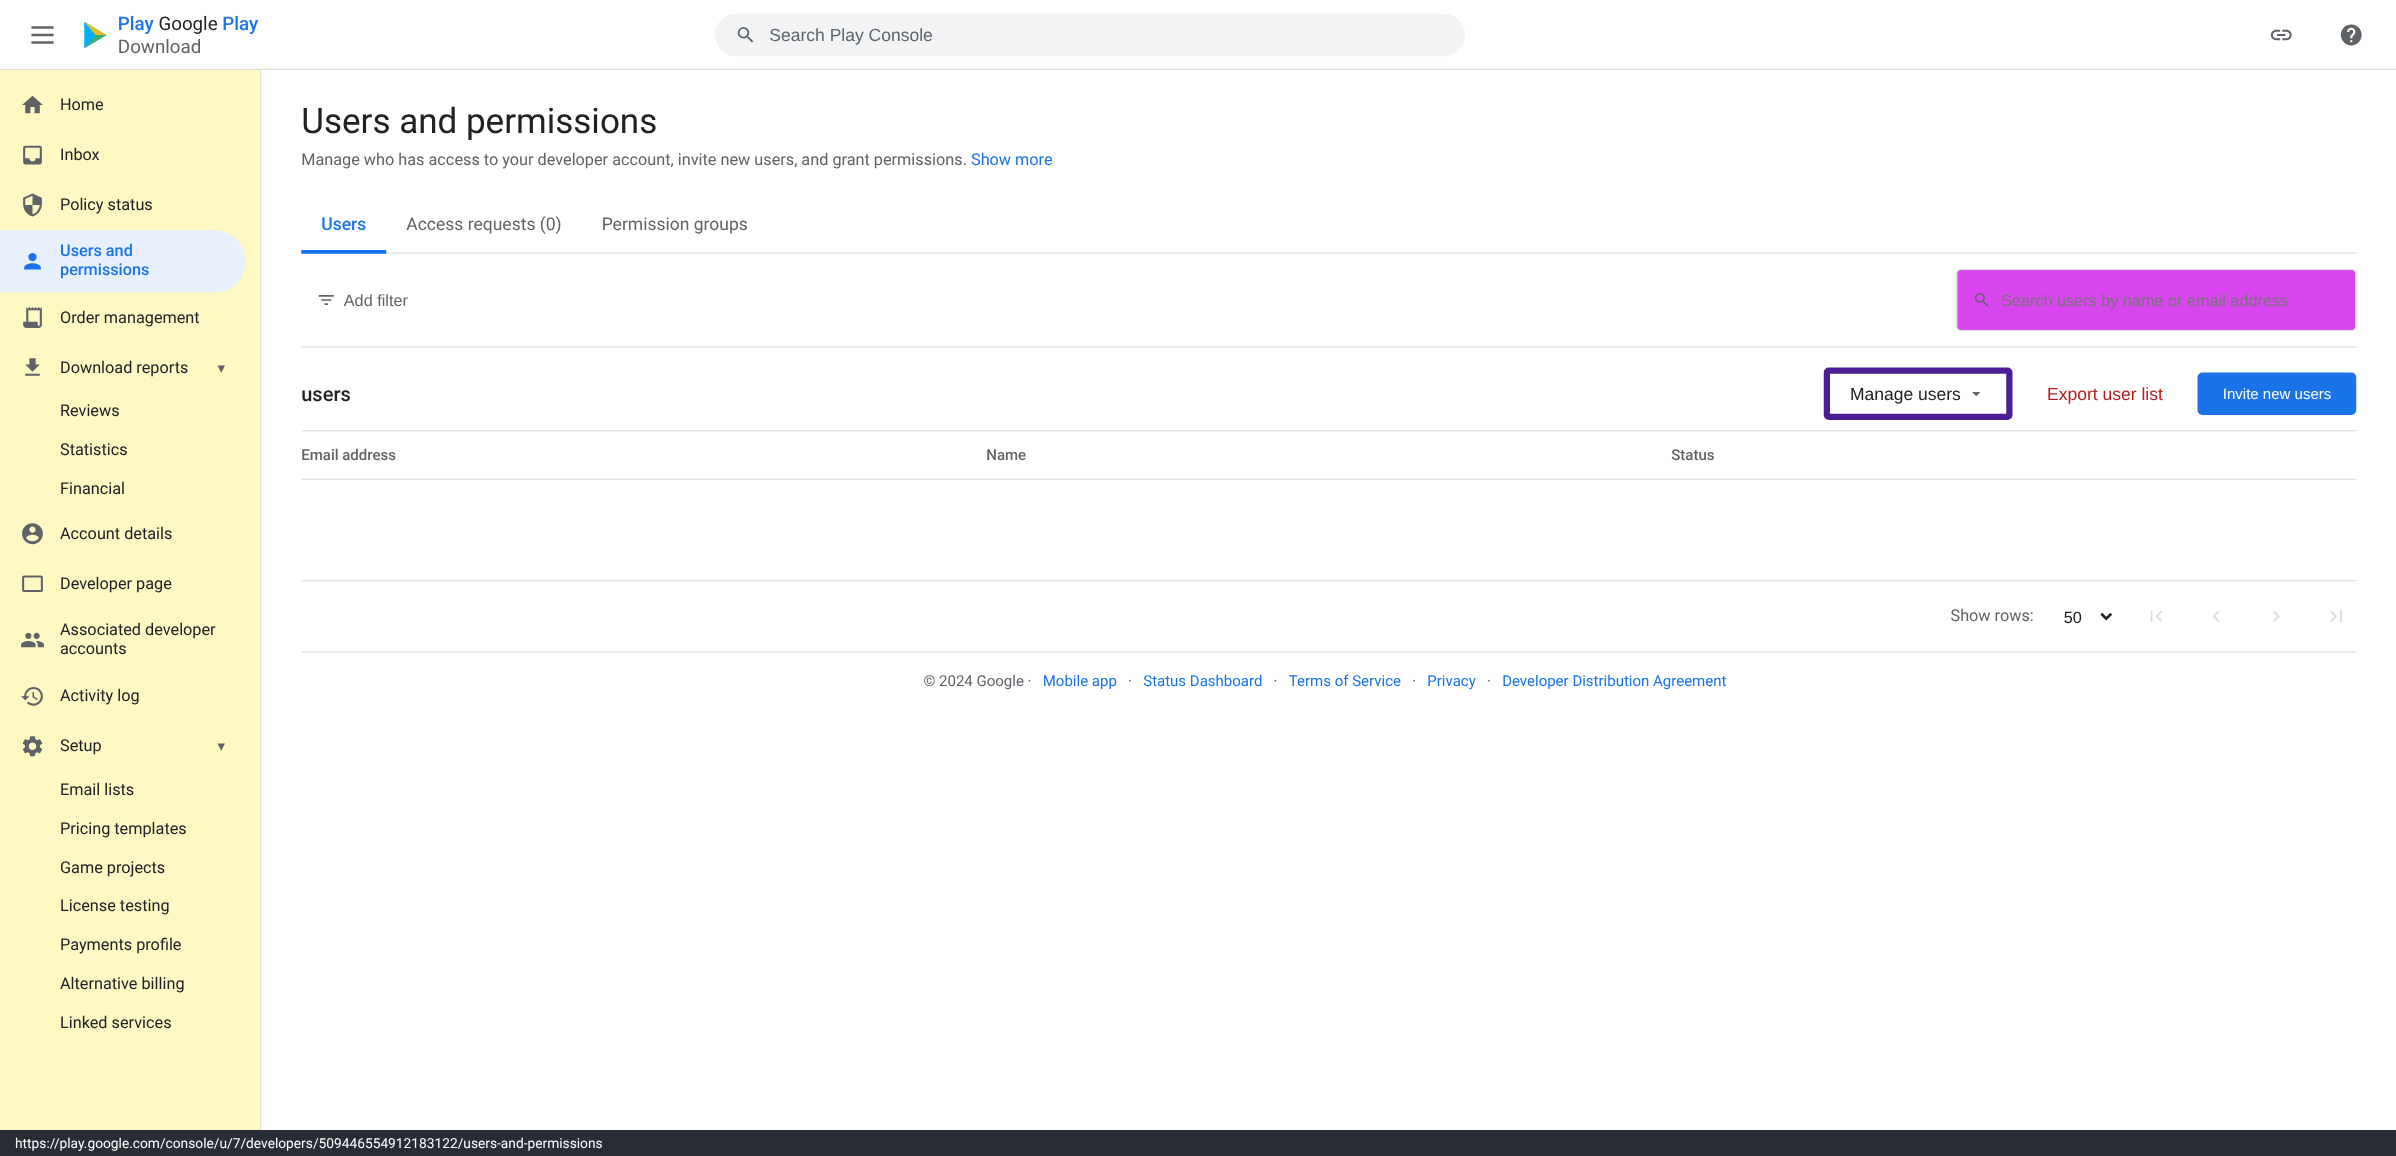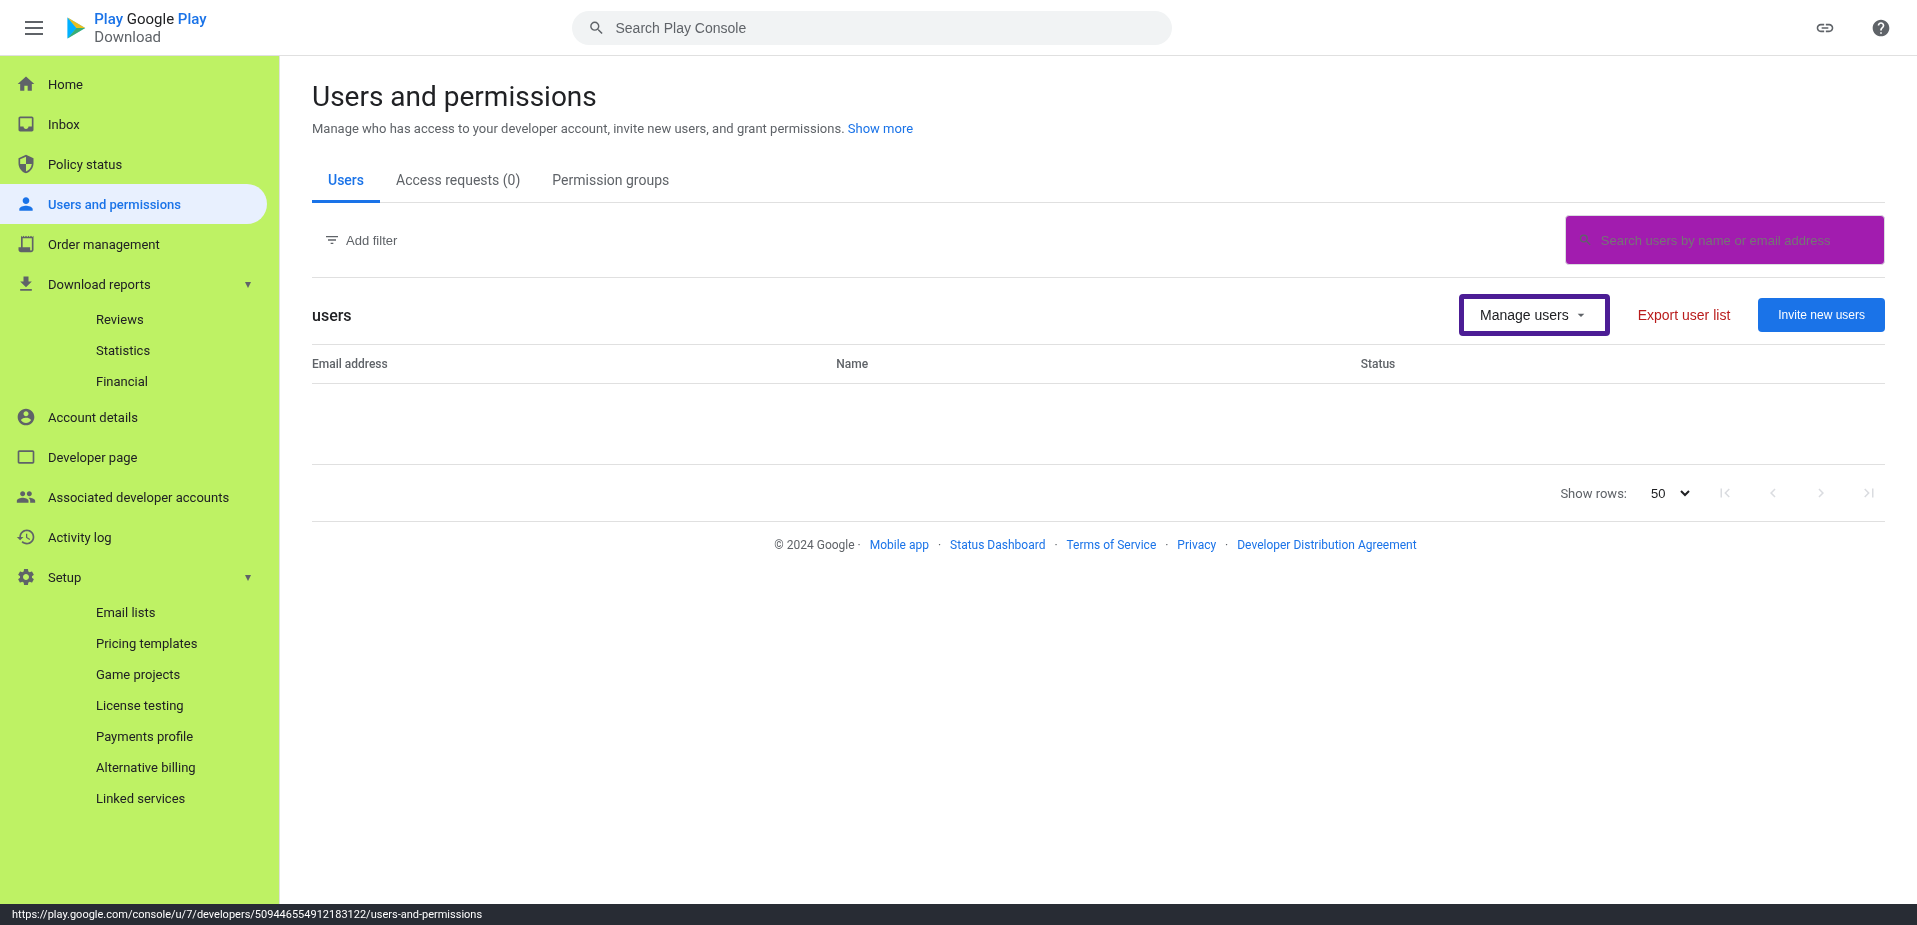--- a/index.html
+++ b/index.html
@@ -23,37 +23,37 @@
     .search-bar input::placeholder { color: #5f6368; }
 
     .header-right { display: flex; align-items: center; gap: 16px; margin-left: auto; }
     .header-icon-btn { display: flex; align-items: center; justify-content: center; width: 40px; height: 40px; border-radius: 50%; cursor: pointer; border: none; background: transparent; }
 
     
     .app-body { display: flex; flex: 1; overflow: hidden; }
 
     
     .sidebar {
-      width: 280px; flex-shrink: 0; border-right: 1px solid #e0e0e0;
-      overflow-y: auto; background: #bef264; padding: 8px 0;
+      width: 209px; flex-shrink: 0; border-right: 1px solid #e0e0e0;
+      overflow-y: auto; background: #fef9c3; padding: 8px 0;
     }
     .sidebar-item {
       display: flex; align-items: center; gap: 12px;
       padding: 10px 16px; cursor: pointer; border-radius: 0 24px 24px 0;
       margin-right: 12px; min-height: 40px; font-size: 13px; color: #202124;
       position: relative;
     }
     .sidebar-item.active { background: #e8f0fe; color: #1a73e8; font-weight: 500; }
     .sidebar-item .icon { width: 20px; height: 20px; display: flex; align-items: center; justify-content: center; flex-shrink: 0; }
     .sidebar-item .label { font-size: 13px; }
 
     .sidebar-sub-item {
       display: flex; align-items: center; padding: 8px 16px 8px 48px;
       cursor: pointer; border-radius: 0 24px 24px 0; margin-right: 12px;
-      font-size: 13px; color: #202124; margin-left: 48px;
+      font-size: 13px; color: #202124;
     }
 
     .chevron-icon { margin-left: auto; font-size: 12px; color: #5f6368; }
 
     
     .main-content { flex: 1; overflow-y: auto; padding: 24px 32px; background: #fff; }
 
     .page-title { font-size: 28px; font-weight: 400; color: #202124; margin-bottom: 8px; }
     .page-description { font-size: 13px; color: #5f6368; margin-bottom: 24px; }
     .page-description a { color: #1a73e8; text-decoration: none; }
@@ -73,21 +73,21 @@
     }
     .filter-btn {
       display: flex; align-items: center; gap: 6px; padding: 6px 12px;
       border: none; background: transparent; cursor: pointer; font-size: 13px;
       color: #5f6368;
     }
     .search-users-area {
       margin-left: auto;
       display: flex; align-items: center;
       border: 1px solid #dadce0; border-radius: 4px;
-      padding: 16px 12px; gap: 8px; background: #a21caf; min-width: 320px;
+      padding: 16px 12px; gap: 8px; background: #d946ef; min-width: 320px;
     }
     .search-users-area input { border: none; background: transparent; outline: none; font-size: 13px; width: 100%; }
 
     
     .users-section { margin-top: 0; }
     .users-section-header {
       display: flex; align-items: center; padding: 16px 0 8px 0;
       border-bottom: 1px solid #e0e0e0;
     }
     .users-section-title { font-size: 16px; font-weight: 500; flex: 1; }

